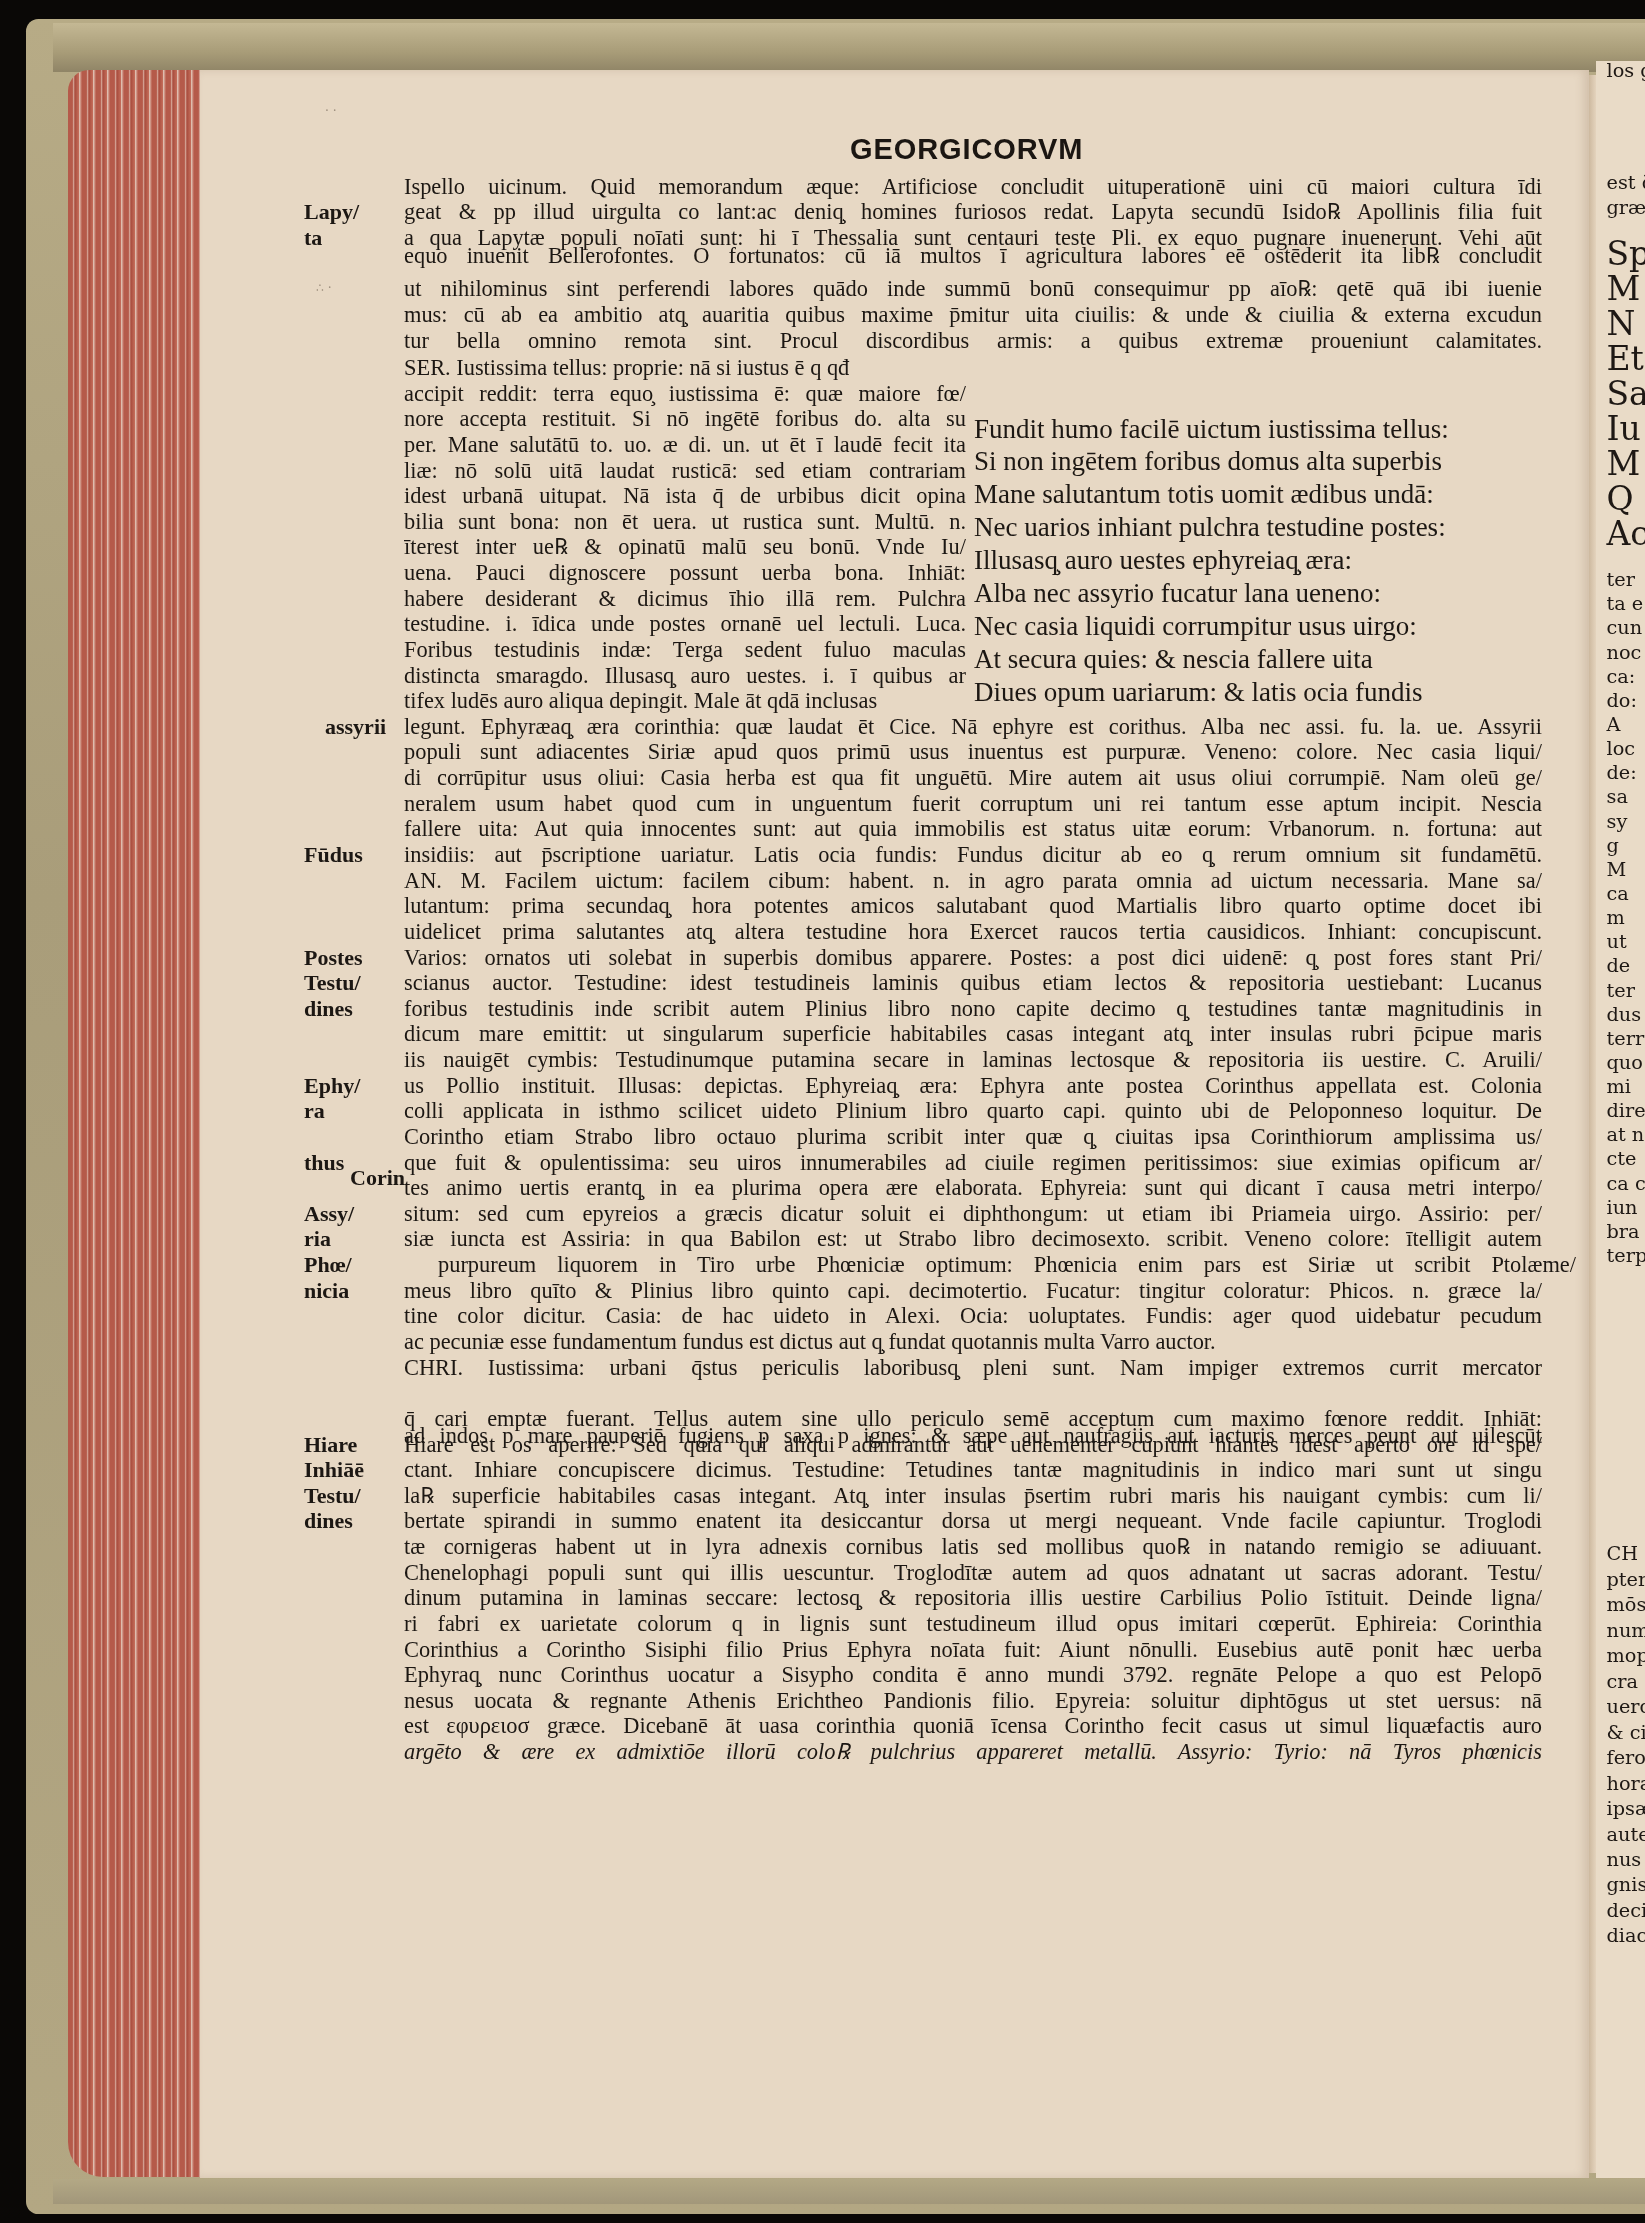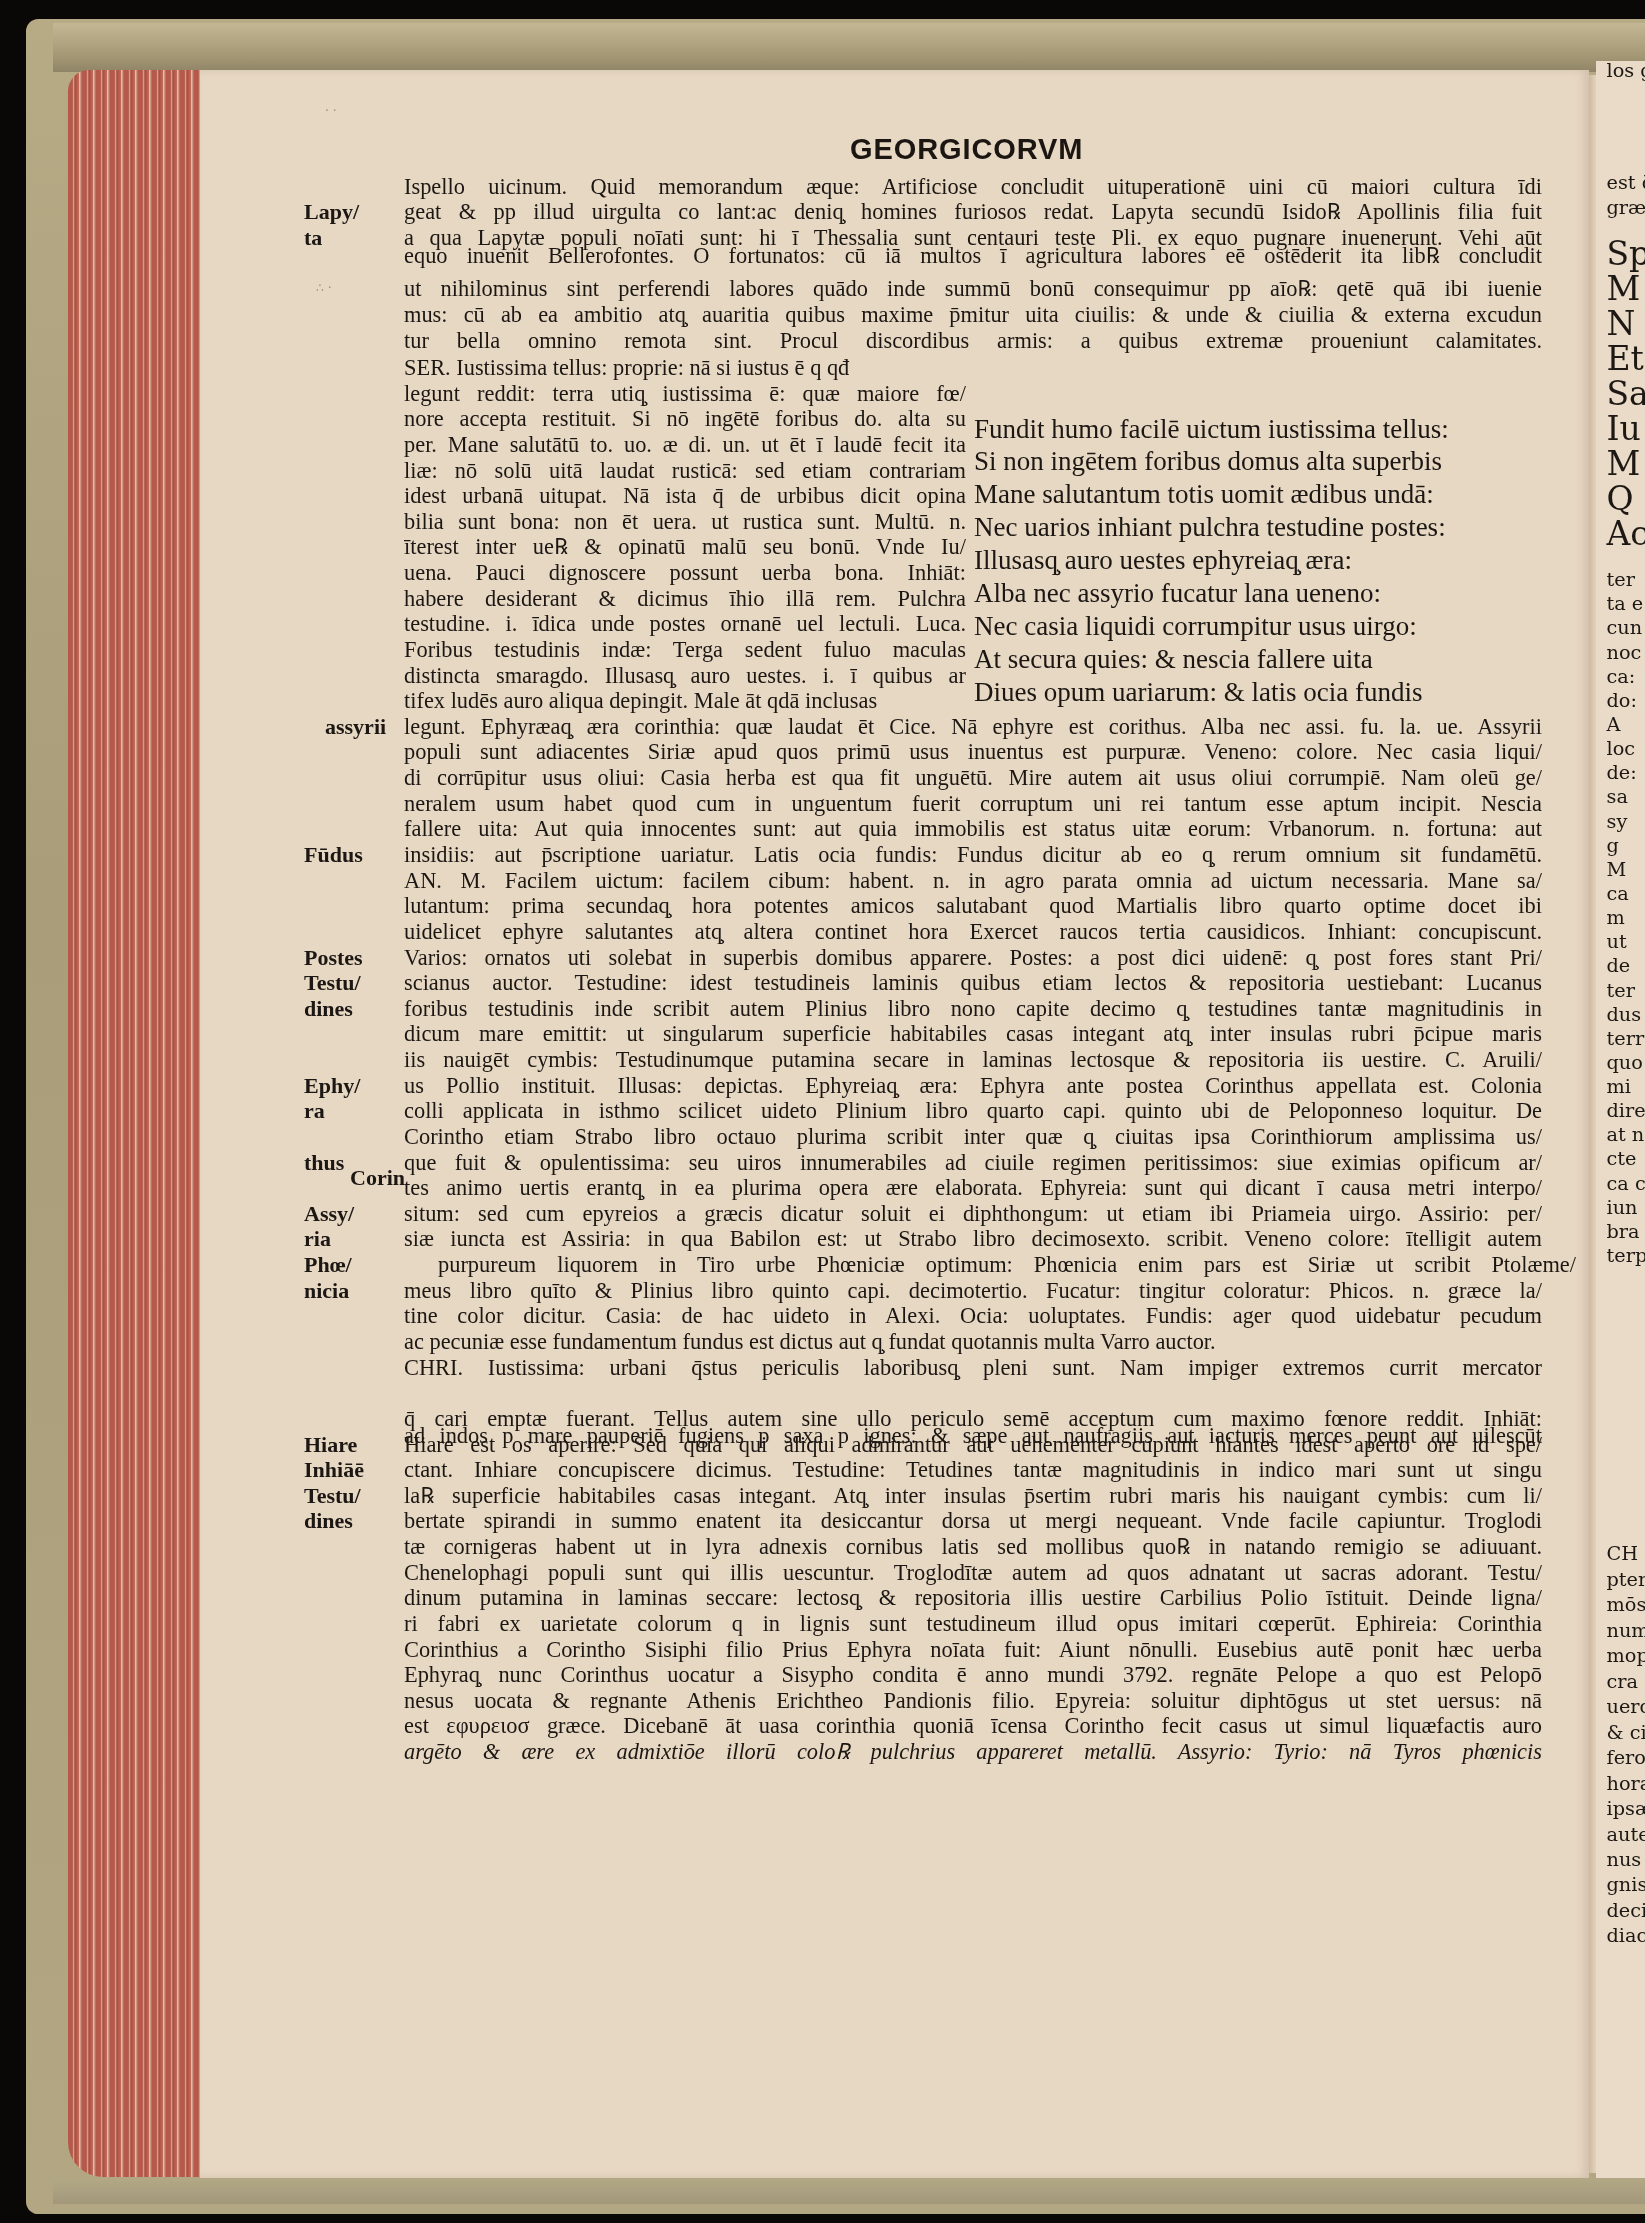--- a/index.html
+++ b/index.html
@@ -157,21 +157,21 @@
 
 <div id="content">
     <div class="line text full justify" style="top: 174px;">Ispello uicinum. Quid memorandum æque: Artificiose concludit uituperationē uini cū maiori cultura īdi</div>
     <div class="line text full justify" style="top: 199px;">geat &amp; pp illud uirgulta co lant:ac deniq̧ homines furiosos redat. Lapyta secundū Isido℞ Apollinis filia fuit</div>
     <div class="line text full justify" style="top: 225px;">a qua Lapytæ populi noīati sunt: hi ī Thessalia sunt centauri teste Pli. ex equo pugnare inuenerunt. Vehi aūt</div>
     <div class="line text full justify" style="top: 243px;">equo inuenit Bellerofontes. O fortunatos: cū iā multos ī agricultura labores eē ostēderit ita lib℞ concludit</div>
     <div class="line text full justify" style="top: 276px;">ut nihilominus sint perferendi labores quādo inde summū bonū consequimur pp aīo℞: qetē quā ibi iuenie</div>
     <div class="line text full justify" style="top: 302px;">mus: cū ab ea ambitio atq̧ auaritia quibus maxime p̄mitur uita ciuilis: &amp; unde &amp; ciuilia &amp; externa excudun</div>
     <div class="line text full justify" style="top: 328px;">tur bella omnino remota sint. Procul discordibus armis: a quibus extremæ proueniunt calamitates.</div>
     <div class="line text left-col" style="top: 355px;"> SER.    Iustissima tellus: proprie: nā si iustus ē q qđ</div>
-    <div class="line text left-col justify" style="top: 381px;">legunt reddit: terra utiq̧ iustissima ē: quæ maiore fœ/</div>
+    <div class="line text left-col justify" style="top: 381px;">accipit reddit: terra equo̧ iustissima ē: quæ maiore fœ/</div>
     <div class="line text left-col justify" style="top: 406px;">nore accepta restituit. Si nō ingētē foribus do. alta su</div>
     <div class="line text left-col justify" style="top: 432px;">per. Mane salutātū to. uo. æ di. un. ut ēt ī laudē fecit ita</div>
     <div class="line text left-col justify" style="top: 458px;">liæ: nō solū uitā laudat rusticā: sed etiam contrariam</div>
     <div class="line text left-col justify" style="top: 483px;">idest urbanā uitupat. Nā ista q̄ de urbibus dicit opina</div>
     <div class="line text left-col justify" style="top: 509px;">bilia sunt bona: non ēt uera. ut rustica sunt. Multū. n.</div>
     <div class="line text left-col justify" style="top: 534px;">īterest inter ue℞ &amp; opinatū malū seu bonū. Vnde Iu/</div>
     <div class="line text left-col justify" style="top: 560px;">uena. Pauci dignoscere possunt uerba bona. Inhiāt:</div>
     <div class="line text left-col justify" style="top: 586px;">habere desiderant &amp; dicimus īhio illā rem. Pulchra</div>
     <div class="line text left-col justify" style="top: 611px;">testudine. i. īdica unde postes ornanē uel lectuli. Luca.</div>
     <div class="line text left-col justify" style="top: 637px;">Foribus testudinis indæ: Terga sedent fuluo maculas</div>
@@ -187,21 +187,21 @@
     <div class="line text verse" style="top: 643px;">At secura quies: &amp; nescia fallere uita</div>
     <div class="line text verse" style="top: 676px;">Diues opum uariarum: &amp; latis ocia fundis</div>
     <div class="line text full justify" style="top: 714px;">legunt. Ephyræaq̧ æra corinthia: quæ laudat ēt Cice. Nā ephyre est corithus. Alba nec assi. fu. la. ue. Assyrii</div>
     <div class="line text full justify" style="top: 739px;">populi sunt adiacentes Siriæ apud quos primū usus inuentus est purpuræ. Veneno: colore. Nec casia liqui/</div>
     <div class="line text full justify" style="top: 765px;">di corrūpitur usus oliui: Casia herba est qua fit unguētū. Mire autem ait usus oliui corrumpiē. Nam oleū ge/</div>
     <div class="line text full justify" style="top: 791px;">neralem usum habet quod cum in unguentum fuerit corruptum uni rei tantum esse aptum incipit. Nescia</div>
     <div class="line text full justify" style="top: 816px;">fallere uita: Aut quia innocentes sunt: aut quia immobilis est status uitæ eorum: Vrbanorum. n. fortuna: aut</div>
     <div class="line text full justify" style="top: 842px;">insidiis: aut p̄scriptione uariatur. Latis ocia fundis: Fundus dicitur ab eo q̧ rerum omnium sit fundamētū.</div>
     <div class="line text full justify" style="top: 868px;"> AN. M.    Facilem uictum: facilem cibum: habent. n. in agro parata omnia ad uictum necessaria. Mane sa/</div>
     <div class="line text full justify" style="top: 893px;">lutantum: prima secundaq̧ hora potentes amicos salutabant quod Martialis libro quarto optime docet ibi</div>
-    <div class="line text full justify" style="top: 919px;">uidelicet ephyre salutantes atq̧ altera continet hora Exercet raucos tertia causidicos. Inhiant: concupiscunt.</div>
+    <div class="line text full justify" style="top: 919px;">uidelicet prima salutantes atq̧ altera testudine hora Exercet raucos tertia causidicos. Inhiant: concupiscunt.</div>
     <div class="line text full justify" style="top: 945px;">Varios: ornatos uti solebat in superbis domibus apparere. Postes: a post dici uidenē: q̧ post fores stant Pri/</div>
     <div class="line text full justify" style="top: 970px;">scianus auctor. Testudine: idest testudineis laminis quibus etiam lectos &amp; repositoria uestiebant: Lucanus</div>
     <div class="line text full justify" style="top: 996px;">foribus testudinis inde scribit autem Plinius libro nono capite decimo q̧ testudines tantæ magnitudinis in</div>
     <div class="line text full justify" style="top: 1021px;">dicum mare emittit: ut singularum superficie habitabiles casas integant atq̧ inter insulas rubri p̄cipue maris</div>
     <div class="line text full justify" style="top: 1047px;">iis nauigēt cymbis: Testudinumque putamina secare in laminas lectosque &amp; repositoria iis uestire. C. Aruili/</div>
     <div class="line text full justify" style="top: 1073px;">us Pollio instituit. Illusas: depictas. Ephyreiaq̧ æra: Ephyra ante postea Corinthus appellata est. Colonia</div>
     <div class="line text full justify" style="top: 1098px;">colli applicata in isthmo scilicet uideto Plinium libro quarto capi. quinto ubi de Peloponneso loquitur. De</div>
     <div class="line text full justify" style="top: 1124px;">Corintho etiam Strabo libro octauo plurima scribit inter quæ q̧ ciuitas ipsa Corinthiorum amplissima us/</div>
     <div class="line text full justify" style="top: 1150px;">que fuit &amp; opulentissima: seu uiros innumerabiles ad ciuile regimen peritissimos: siue eximias opificum ar/</div>
     <div class="line text full justify" style="top: 1175px;">tes animo uertis erantq̧ in ea plurima opera ære elaborata. Ephyreia: sunt qui dicant ī causa metri interpo/</div>

